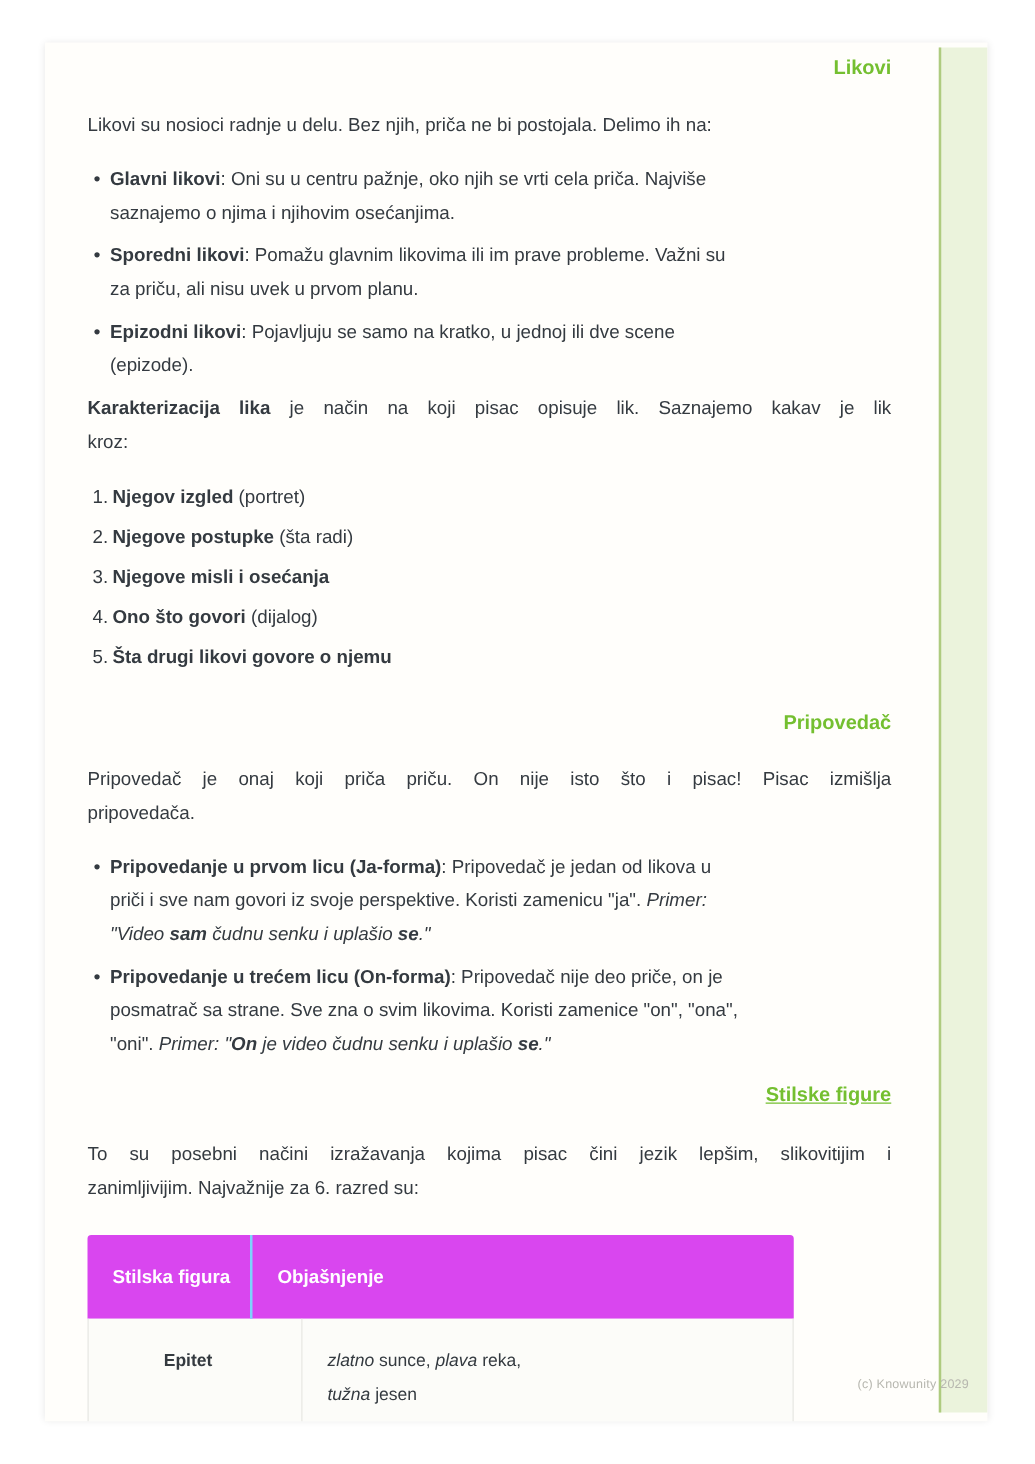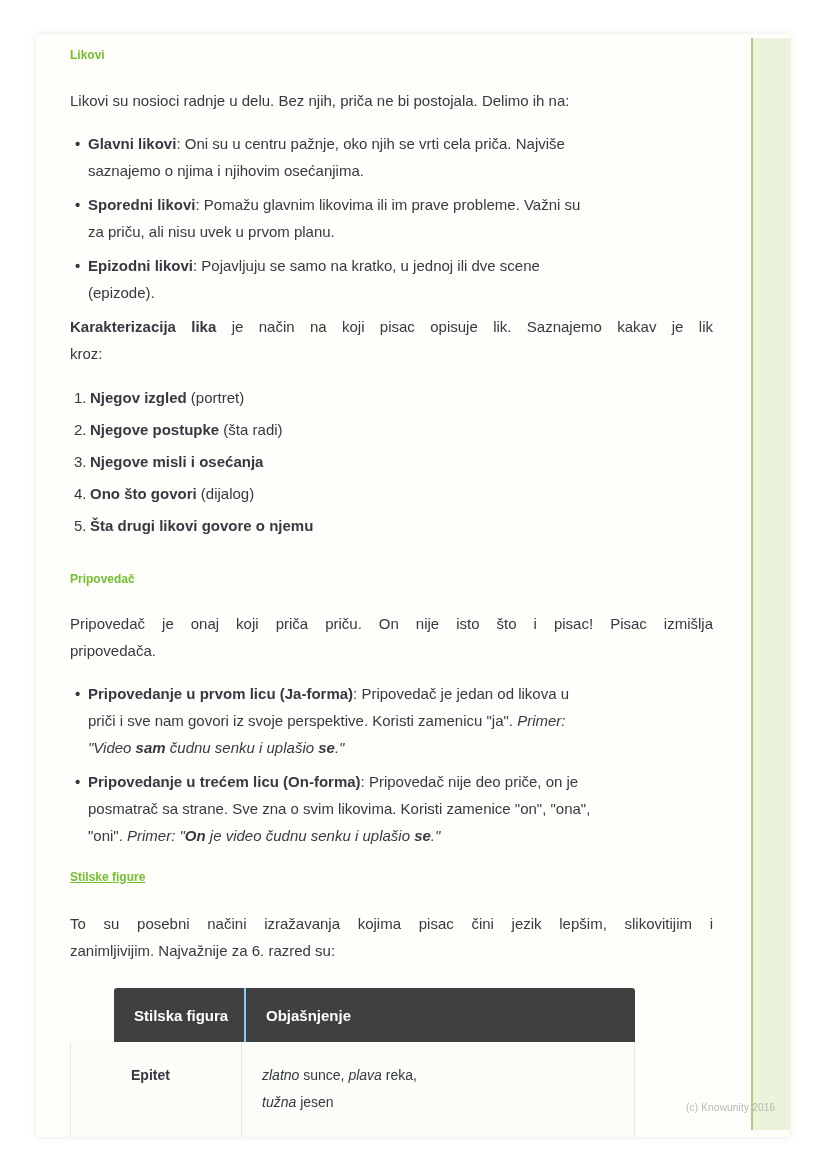--- a/index.html
+++ b/index.html
@@ -17,22 +17,22 @@
   }
   .strip{
     position:absolute;top:4px;right:0;width:37px;height:1092px;
     background:#ebf3dc;border-left:2px solid #aecb7f;
   }
   .content{
     position:absolute;left:34px;top:0;width:643px;
     color:#343a40;font-size:15px;line-height:27px;
   }
   h2{
-    font-size:12px;line-height:22px;font-weight:700;color:#74bf30;
-    margin:0;padding:0;
+    font-size:16px;line-height:22px;font-weight:700;color:#74bf30;
+    margin:0;padding:0;text-align:right;
   }
   .h-likovi{margin-top:10px;}
   .h-pripovedac{margin-top:29px;}
   .h-stilske{margin-top:17px;text-decoration:underline;}
   .para{margin:0;}
   .m-intro{margin-top:21px;}
   .m-karak{margin-top:7px;}
   .m-pintro{margin-top:20px;}
   .m-sintro{margin-top:22px;}
   .jl{text-align:justify;text-align-last:justify;}
@@ -45,21 +45,21 @@
   ol.nlist{margin-top:17px;}
   ol.nlist li{display:flex;padding-left:4px;}
   ol.nlist li + li{margin-top:5px;}
   .num{width:16px;flex:none;}
   ul.blist2{margin-top:16px;}
   .b{font-weight:700;}
   .i{font-style:italic;}
   .tbl{margin-top:24px;width:565px;}
   .thead{
     display:grid;grid-template-columns:130px 197px 238px;
-    background:#404040;border-radius:3px 3px 0 0;height:54px;margin-left:44px;
+    background:#d946ef;border-radius:3px 3px 0 0;height:67px;
   }
   .th{
     display:flex;align-items:center;padding-left:20px;
     color:#ffffff;font-weight:700;font-size:15px;
   }
   .th + .th{border-left:2px solid #7dd3fc;}
   .trow{
     display:grid;grid-template-columns:130px 197px 238px;
     background:#fcfcf9;height:120px;
     border-left:1px solid #e7e7e4;border-right:1px solid #e7e7e4;padding-left:40px;
@@ -156,13 +156,13 @@
       </div>
       <div class="trow">
         <div class="td"><span class="b">Epitet</span></div>
         <div class="td"><span class="i">zlatno</span><span> sunce, </span><span class="i">plava</span><span> reka,</span><br><span class="i">tužna</span><span> jesen</span></div>
       </div>
     </div>
 
   </div>
 </div>
 
-<div class="watermark">(c) Knowunity 2016</div>
+<div class="watermark">(c) Knowunity 2029</div>
 
 </body></html>

